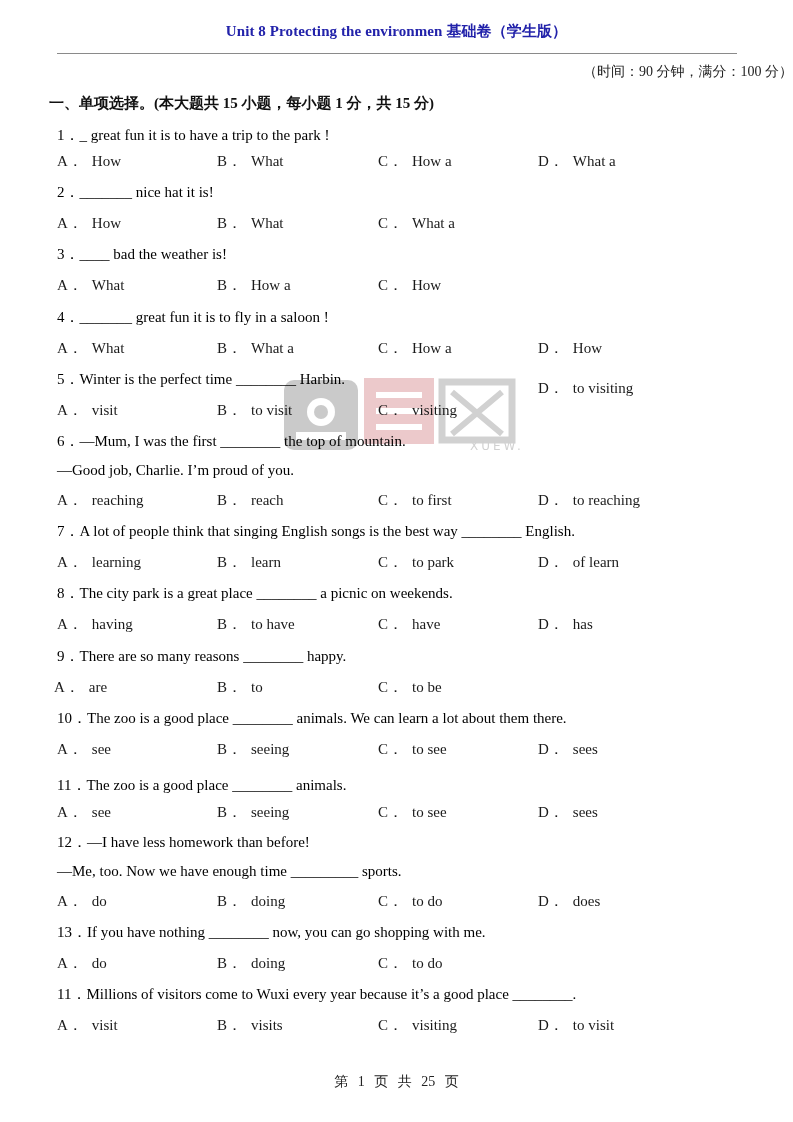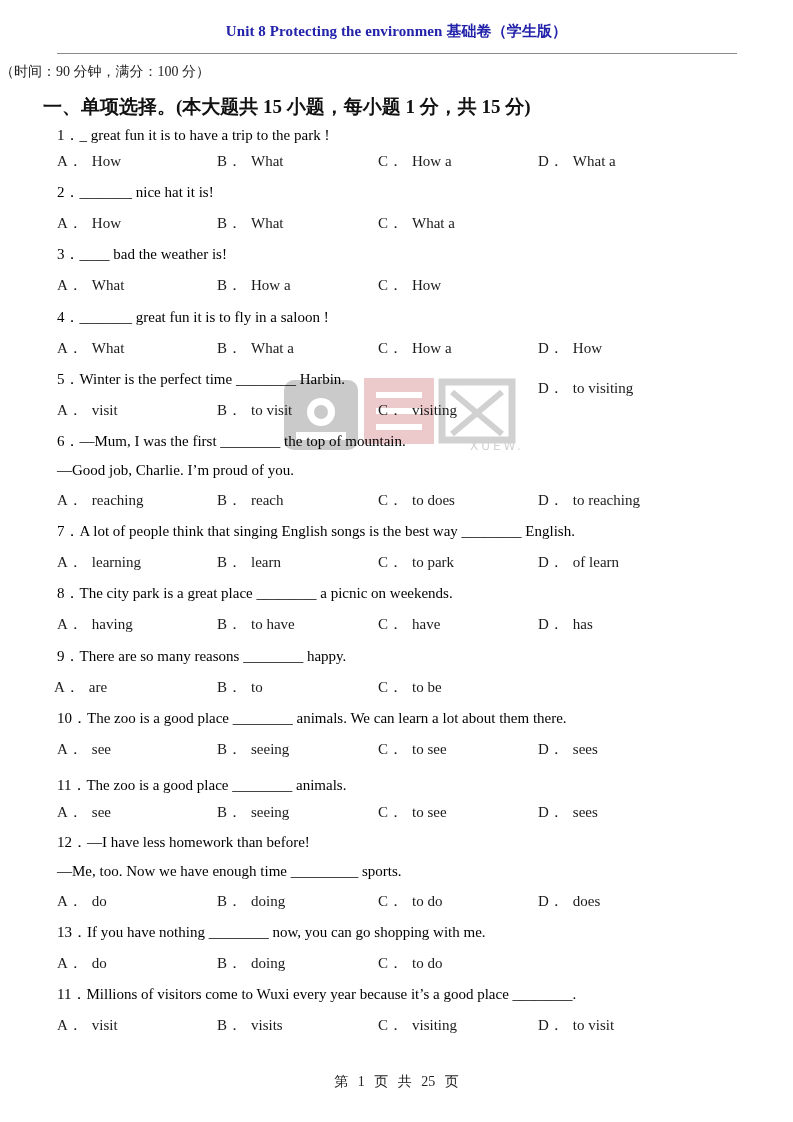--- a/index.html
+++ b/index.html
@@ -32,29 +32,29 @@
       left: 57px;
       width: 680px;
       height: 0;
       border-top: 1.5px solid #8a8a8a;
     }
     .subtitle {
       position: absolute;
       top: 63px;
       left: 0;
       width: 793px;
-      text-align: left;
+      text-align: right;
       font-size: 14px;
       color: #222;
     }
     .section-heading {
       position: absolute;
       top: 94px;
-      left: 43px;
-      font-size: 19px;
+      left: 49px;
+      font-size: 15px;
       font-weight: bold;
       color: #111;
     }
     .line {
       position: absolute;
       left: 57px;
       font-size: 15px;
       white-space: nowrap;
       color: #000000;
     }
@@ -134,21 +134,21 @@
   <div class="line" style="top:370px"><span>5．</span><span>Winter is the perfect time ________ Harbin.</span></div>
   <div class="opt" style="top:401px;left:57px"><span class="lbl">A．</span><span>visit</span></div>
   <div class="opt" style="top:401px;left:217px"><span class="lbl">B．</span><span>to visit</span></div>
   <div class="opt" style="top:401px;left:378px"><span class="lbl">C．</span><span>visiting</span></div>
   <div class="opt" style="top:379px;left:538px"><span class="lbl">D．</span><span>to visiting</span></div>
 
   <div class="line" style="top:432px"><span>6．</span><span>—Mum, I was the first ________ the top of mountain.</span></div>
   <div class="line" style="top:462px">—Good job, Charlie. I’m proud of you.</div>
   <div class="opt" style="top:491px;left:57px"><span class="lbl">A．</span><span>reaching</span></div>
   <div class="opt" style="top:491px;left:217px"><span class="lbl">B．</span><span>reach</span></div>
-  <div class="opt" style="top:491px;left:378px"><span class="lbl">C．</span><span>to does</span></div>
+  <div class="opt" style="top:491px;left:378px"><span class="lbl">C．</span><span>to first</span></div>
   <div class="opt" style="top:491px;left:538px"><span class="lbl">D．</span><span>to reaching</span></div>
 
   <div class="line" style="top:522px"><span>7．</span><span>A lot of people think that singing English songs is the best way ________ English.</span></div>
   <div class="opt" style="top:553px;left:57px"><span class="lbl">A．</span><span>learning</span></div>
   <div class="opt" style="top:553px;left:217px"><span class="lbl">B．</span><span>learn</span></div>
   <div class="opt" style="top:553px;left:378px"><span class="lbl">C．</span><span>to park</span></div>
   <div class="opt" style="top:553px;left:538px"><span class="lbl">D．</span><span>of learn</span></div>
 
   <div class="line" style="top:584px"><span>8．</span><span>The city park is a great place ________ a picnic on weekends.</span></div>
   <div class="opt" style="top:615px;left:57px"><span class="lbl">A．</span><span>having</span></div>

